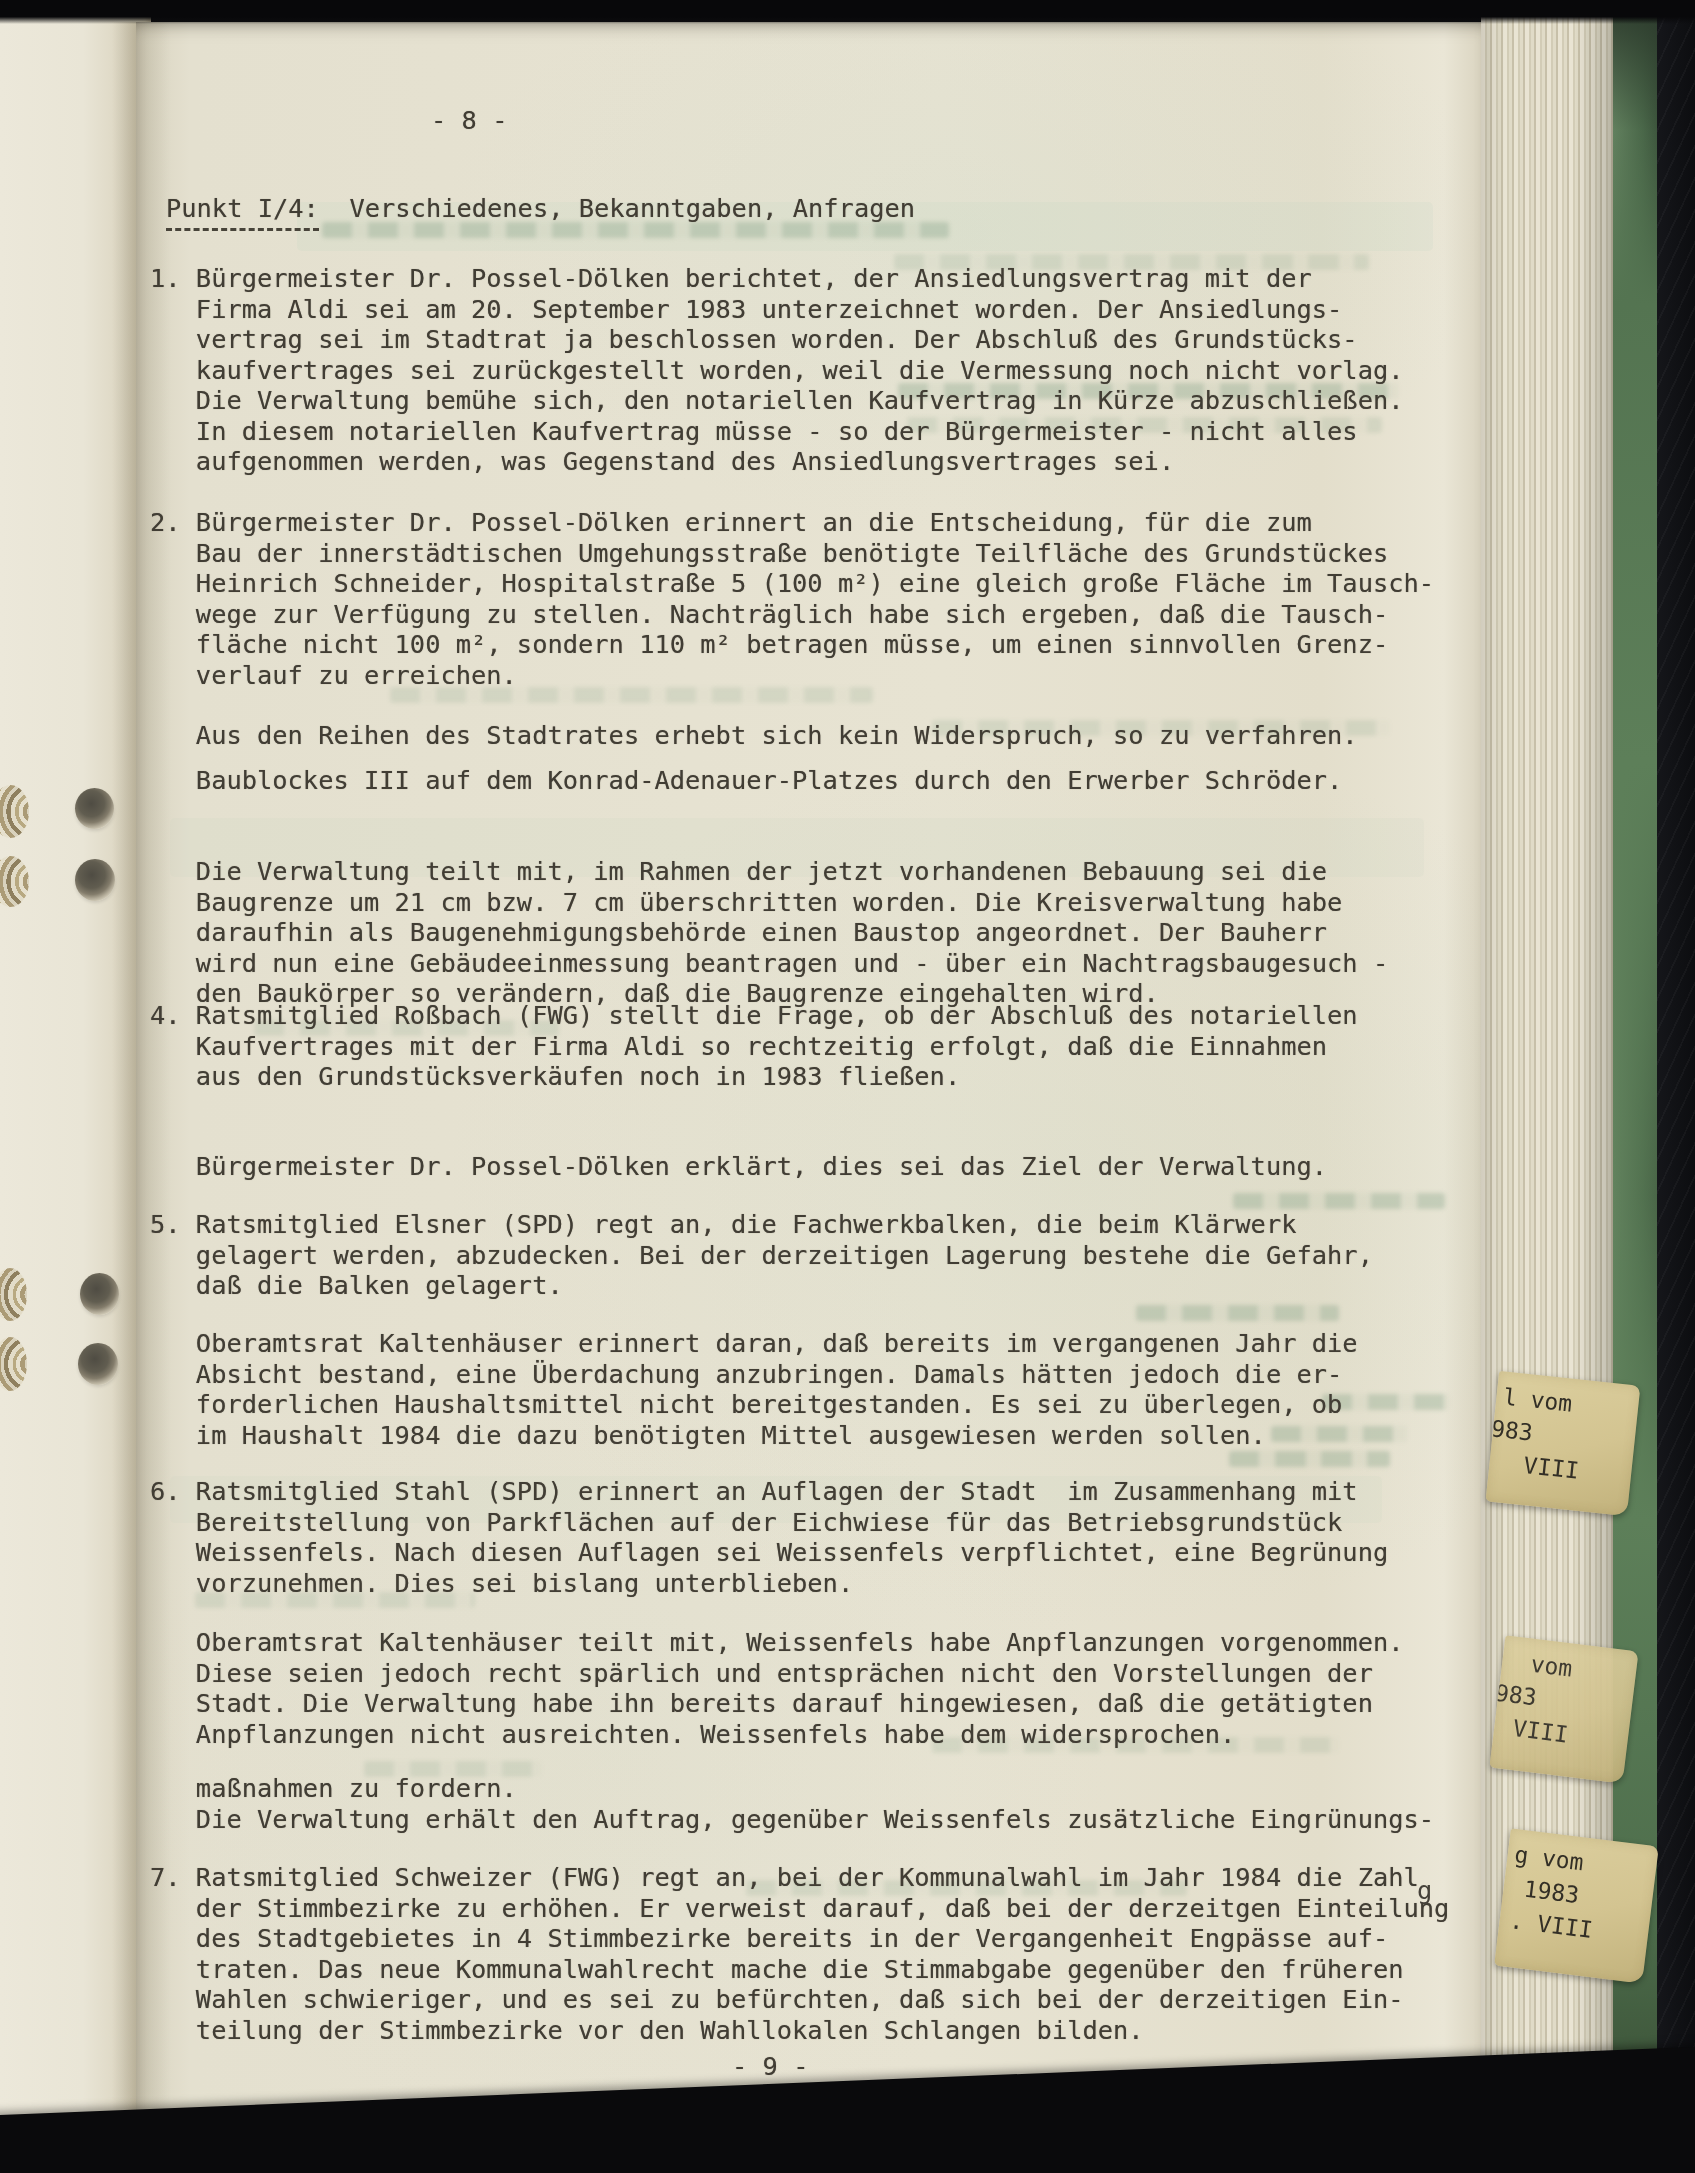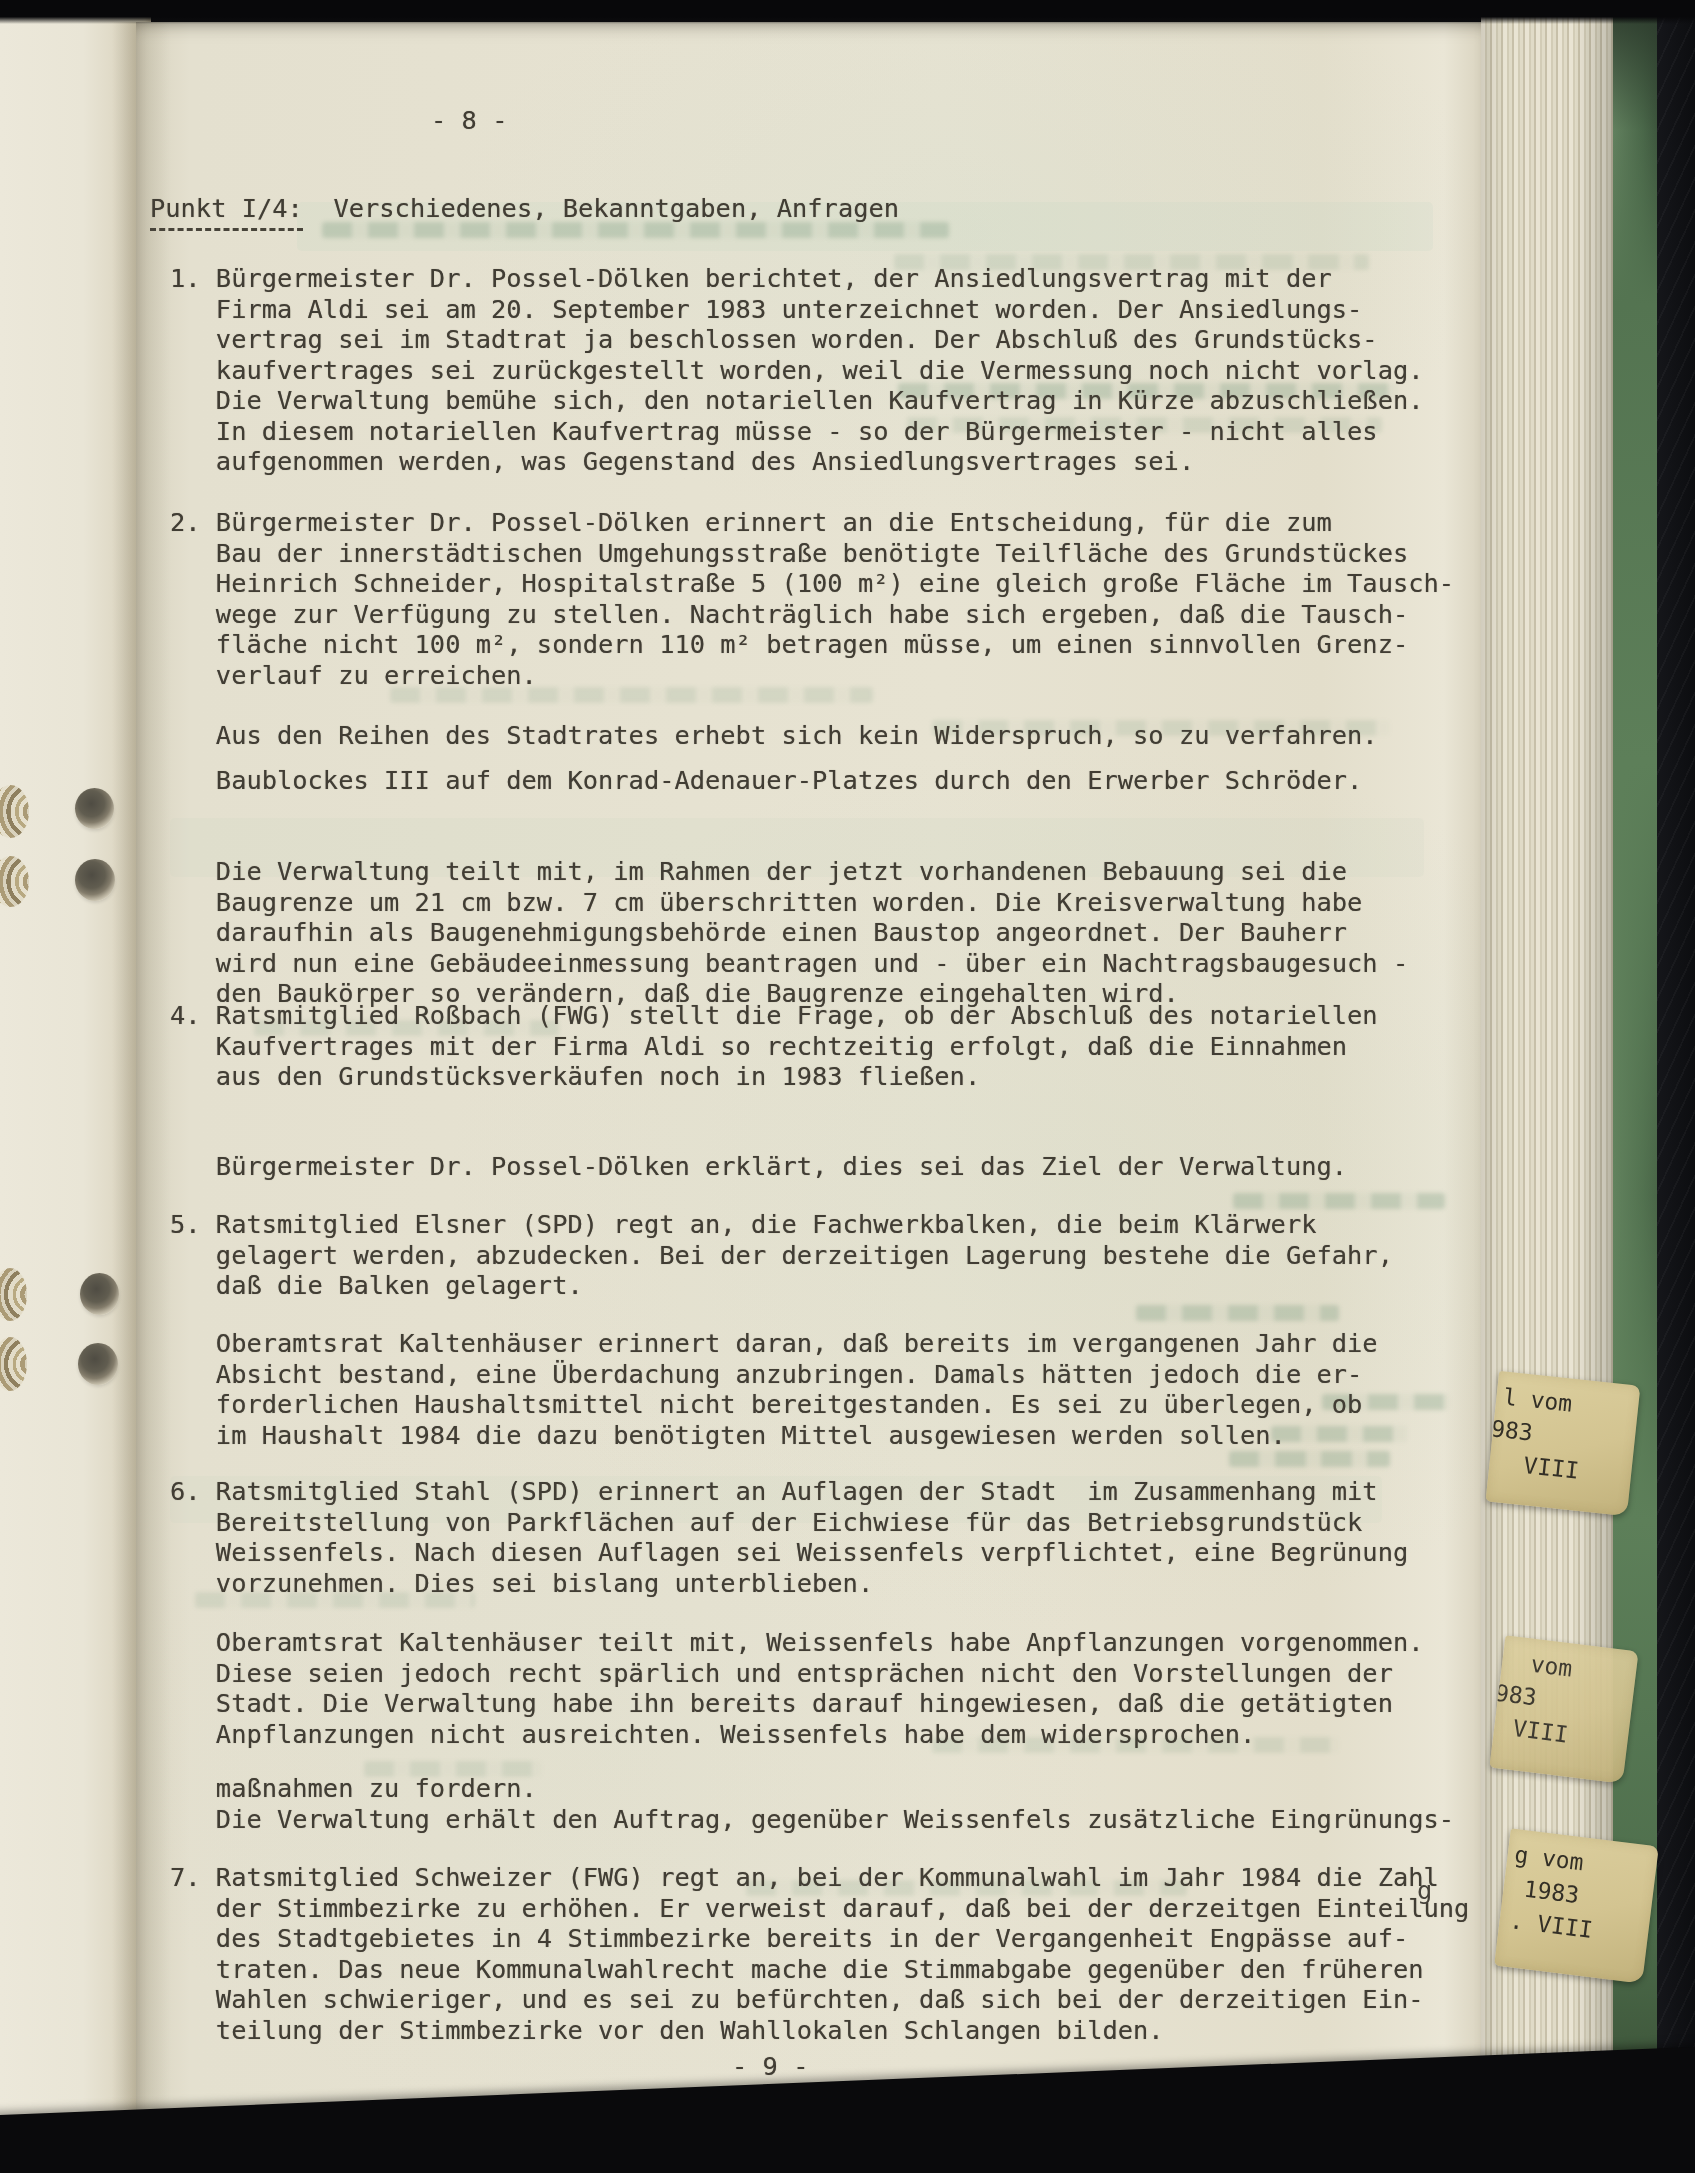--- a/index.html
+++ b/index.html
@@ -65,23 +65,23 @@
   .remnant{
     position:absolute;z-index:3;border-radius:50%;
     background:repeating-radial-gradient(circle at 115% 50%, #8f805f 0 4.2px, #d9d2bd 4.2px 7.6px, #ab9b76 7.6px 12px, #e6e0cd 12px 16px, #b8a981 16px 19.5px, #e2dcc8 19.5px 24px);
     filter:blur(0.3px);
   }
 
   
   .typed{color:#413d34;text-shadow:0 0 0.8px rgba(62,57,47,0.55);}
   .pagenum{position:absolute;z-index:3;font-size:25.4px;white-space:pre;}
   .heading{position:absolute;left:150px;top:193px;z-index:3;font-size:25.4px;white-space:pre;}
-  .heading .hlabel{border-bottom:3.4px dashed #48443a;padding-bottom:5.1px;}
+  .heading .hlabel{border-bottom:3.4px dashed #48443a;padding-bottom:5.1px;margin-left:16px;}
   .para{position:absolute;left:150px;z-index:3;font-size:25.4px;line-height:30.5px;white-space:pre;}
-  .para .line{white-space:pre;margin-left:20px;}
+  .para .line{white-space:pre;}
   .stray-g{position:absolute;left:1417px;top:1875px;z-index:5;font-size:25.4px;color:#45413a;}
 
   
   .ghost{
     position:absolute;z-index:2;height:16px;border-radius:3.4px;filter:blur(1.9px);
     background:repeating-linear-gradient(90deg, rgba(118,152,124,0.30) 0 30.5px, rgba(118,152,124,0.06) 30.5px 46px);
   }
   .ghost.faint{opacity:0.55;}
 
   

